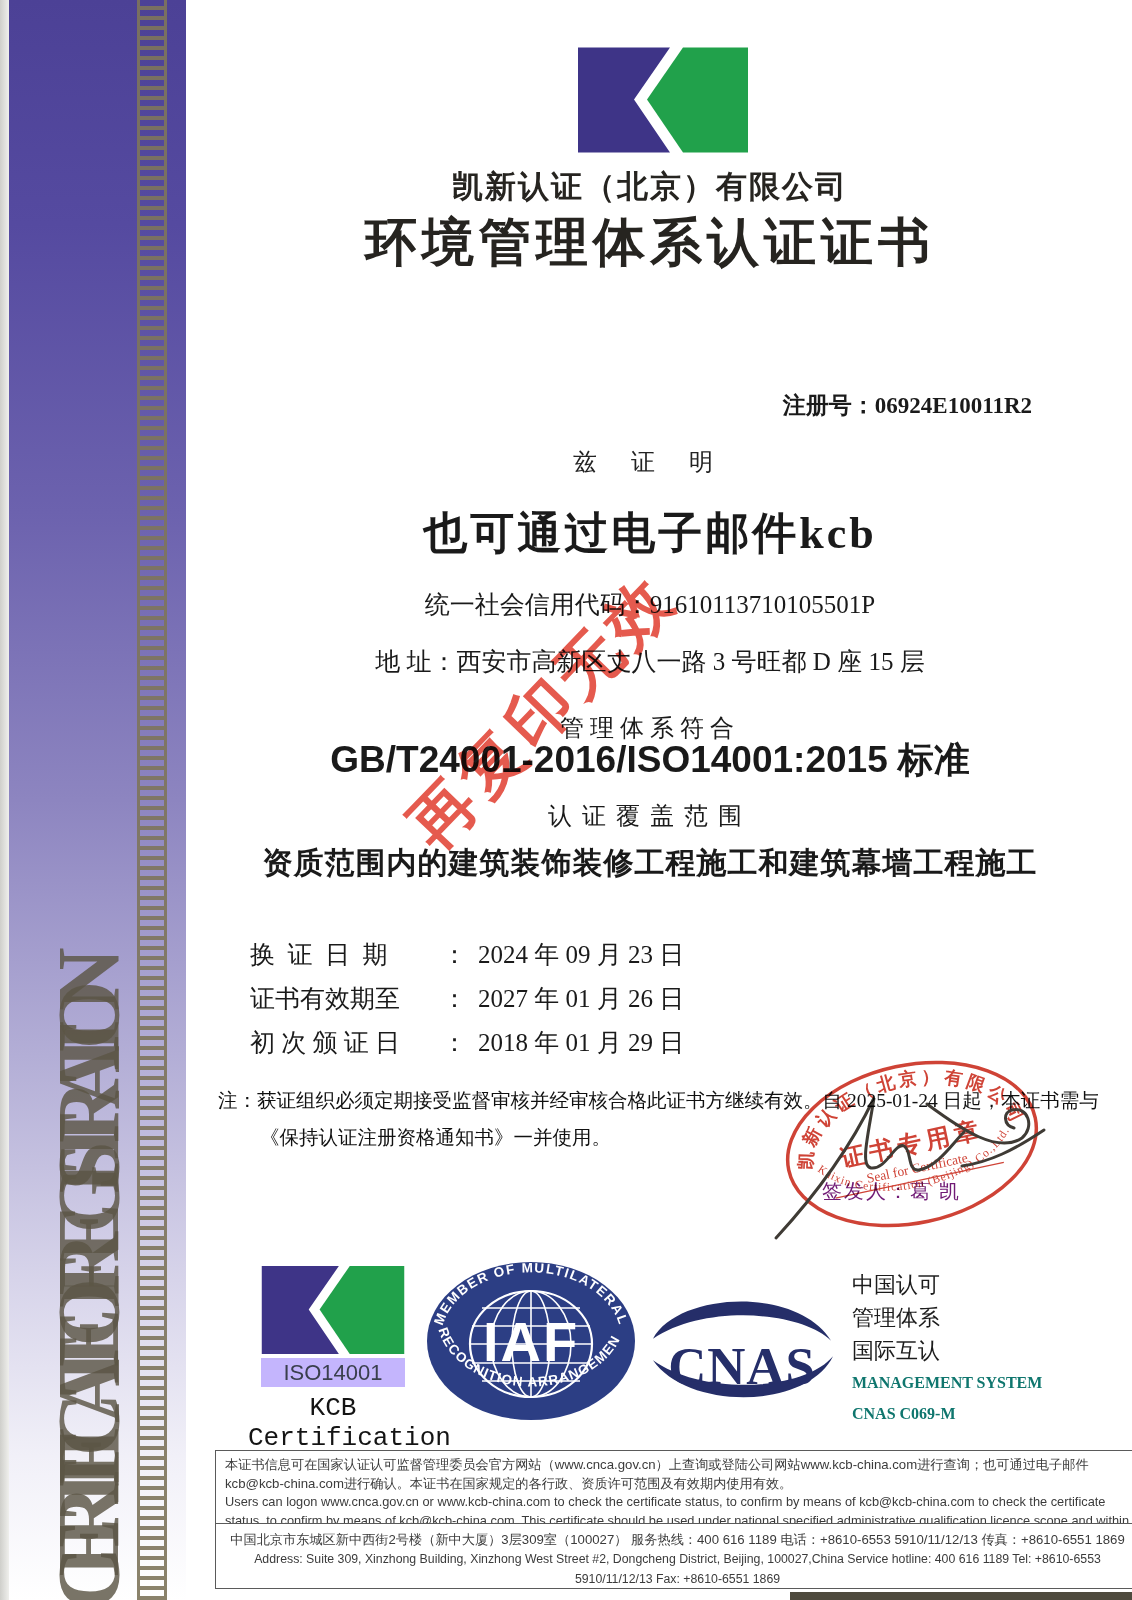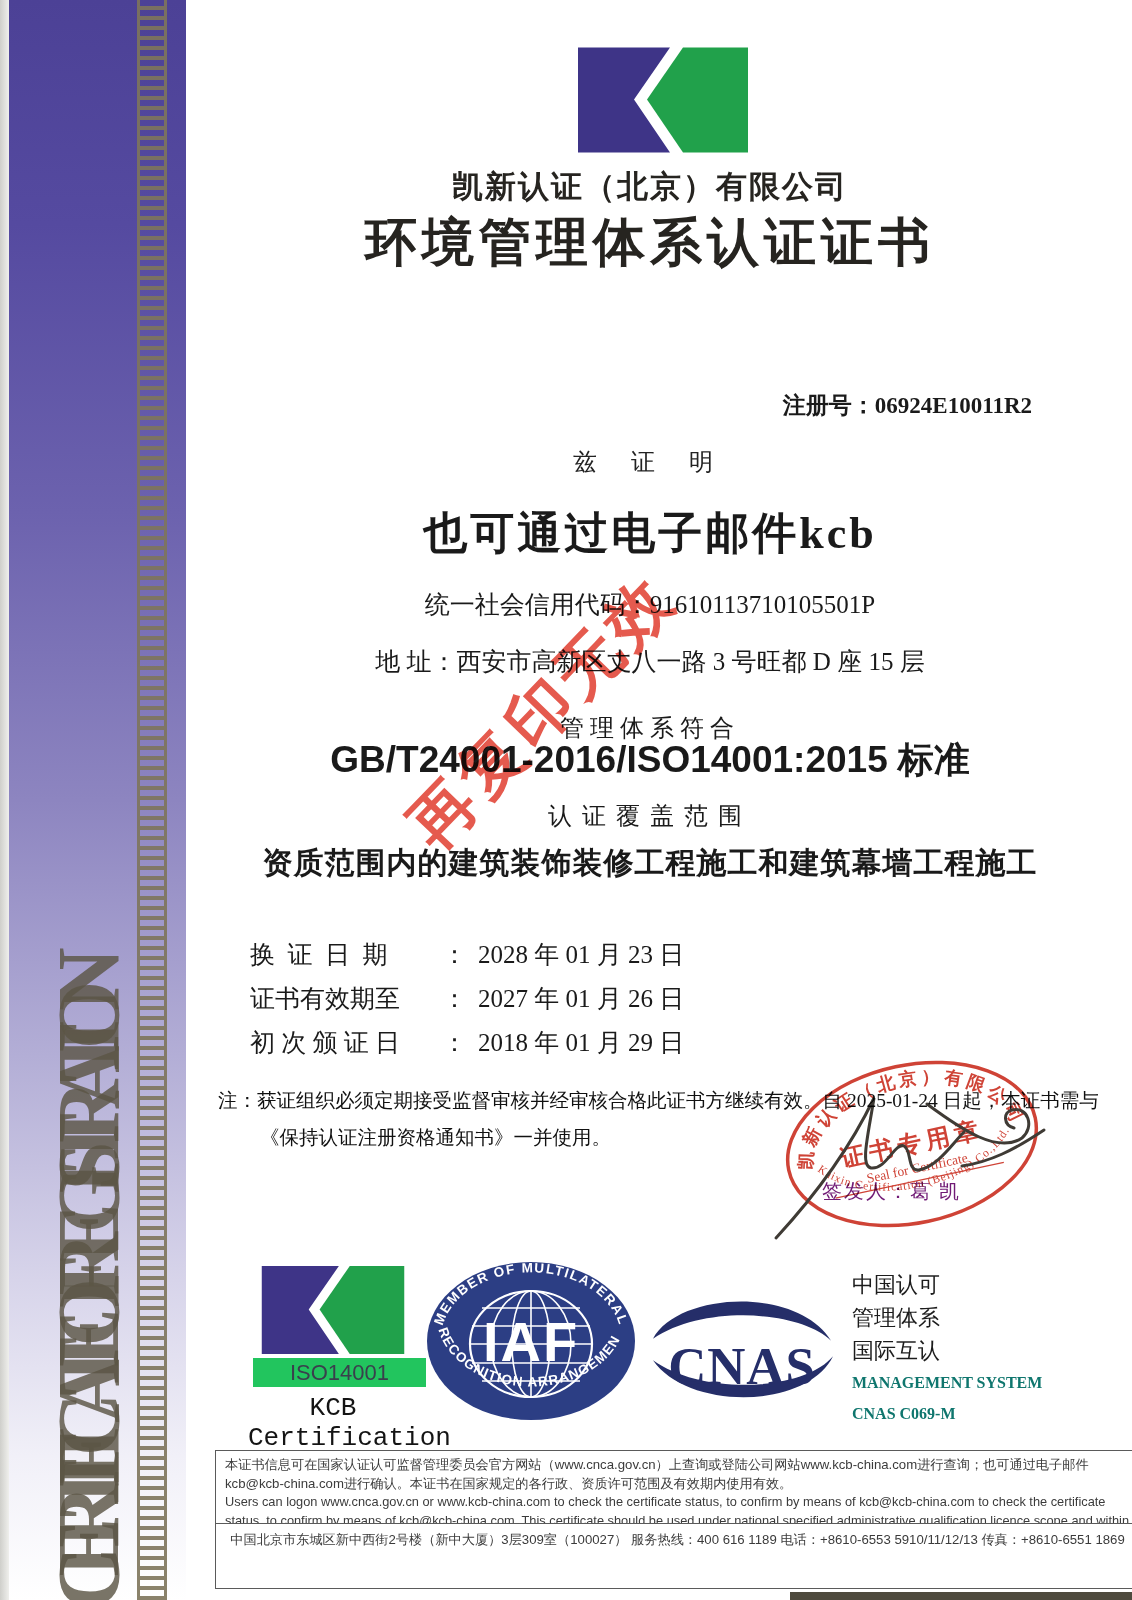--- a/index.html
+++ b/index.html
@@ -52,21 +52,21 @@
   #watermark{left:352px;top:668px;width:380px;text-align:center;z-index:6;
     transform:rotate(-46deg);font-size:64px;font-weight:700;letter-spacing:6px;
     color:#df3526;opacity:.82;mix-blend-mode:multiply;
     font-family:"Liberation Sans","DejaVu Sans",sans-serif;}
 
   #seal{left:762px;top:1042px;z-index:7;mix-blend-mode:multiply;}
   #issuer{left:822px;top:1178px;font-size:20px;letter-spacing:2px;z-index:5;color:#701a75;}
 
   
   #kcb-block{left:253px;top:1266px;width:160px;text-align:center;z-index:4;}
-  #kcb-band{width:173px;height:29px;margin:0 auto;background:#22c55e;
+  #kcb-band{width:144px;height:29px;margin:0 auto;background:#c4b5fd;
     display:flex;align-items:center;justify-content:center;
     font-size:22px;color:#3a3f4d;font-family:"Liberation Sans","DejaVu Sans",sans-serif;}
   #kcb-caption{margin-top:6px;font-size:26px;color:#141414;width:170px;margin-left:-5px;font-family:Liberation Mono, monospace;}
   #iaf{left:424px;top:1260px;z-index:4;}
   #cnas{left:648px;top:1282px;z-index:4;}
   #accred{left:852px;top:1268px;z-index:4;font-size:22px;line-height:33px;color:#1c1c1c;}
   #accred .bold-line{font-family:Liberation Serif, serif;
     font-weight:700;font-size:16px;color:#0f766e;line-height:31px;}
 
   
@@ -103,21 +103,21 @@
 <div class="abs ccol" id="standard">
   <span class="code sans">GB/T24001-2016/ISO14001:2015</span><span class="suffix serif">标准</span>
 </div>
 <div class="abs ccol" id="scope-label">认证覆盖范围</div>
 <div class="abs ccol" id="scope-text">资质范围内的建筑装饰装修工程施工和建筑幕墙工程施工</div>
 
 <div class="abs" id="dates">
   <div class="drow">
     <span class="dl">换  证  日  期</span>
       <span class="dc">：</span>
-      <span class="dv">2028 年 01 月 23 日</span>
+      <span class="dv">2024 年 09 月 23 日</span>
   </div>
   <div class="drow">
     <span class="dl">证书有效期至</span>
       <span class="dc">：</span>
       <span class="dv">2027 年 01 月 26 日</span>
   </div>
   <div class="drow">
     <span class="dl">初 次 颁 证 日</span>
       <span class="dc">：</span>
       <span class="dv">2018 年 01 月 29 日</span>
@@ -200,15 +200,16 @@
   <div class="bold-line">MANAGEMENT SYSTEM</div>
   <div class="bold-line">CNAS C069-M</div>
 </div>
 
 <div class="abs fp-box" id="fp1">
   <span>本证书信息可在国家认证认可监督管理委员会官方网站（www.cnca.gov.cn）上查询或登陆公司网站www.kcb-china.com进行查询；也可通过电子邮件kcb@kcb-china.com进行确认。本证书在国家规定的各行政、资质许可范围及有效期内使用有效。</span><br>
   <span class="en">Users can logon www.cnca.gov.cn or www.kcb-china.com to check the certificate status, to confirm by means of kcb@kcb-china.com to check the certificate status, to confirm by means of kcb@kcb-china.com. This certificate should be used under national specified administrative qualification licence scope and within the expiration date.</span>
 </div>
 <div class="abs fp-box" id="fp2">
   <div>中国北京市东城区新中西街2号楼（新中大厦）3层309室（100027）    服务热线：400 616 1189    电话：+8610-6553 5910/11/12/13    传真：+8610-6551 1869</div>
+  <div class="en">Address: Suite 309, Xinzhong Building, Xinzhong West Street #2, Dongcheng District, Beijing, 100027,China    Service hotline: 400 616 1189    Tel: +8610-6553 5910/11/12/13    Fax: +8610-6551 1869</div>
 </div>
 
 <div class="abs" id="bottom-bar"></div>
 
 </body></html>

